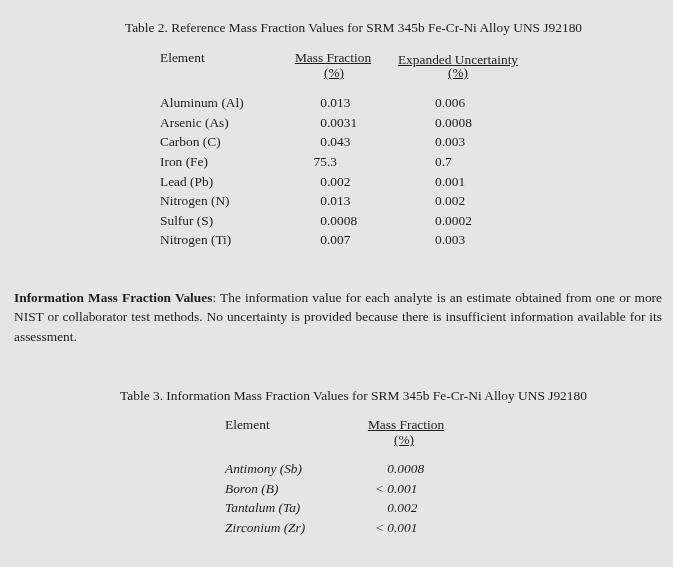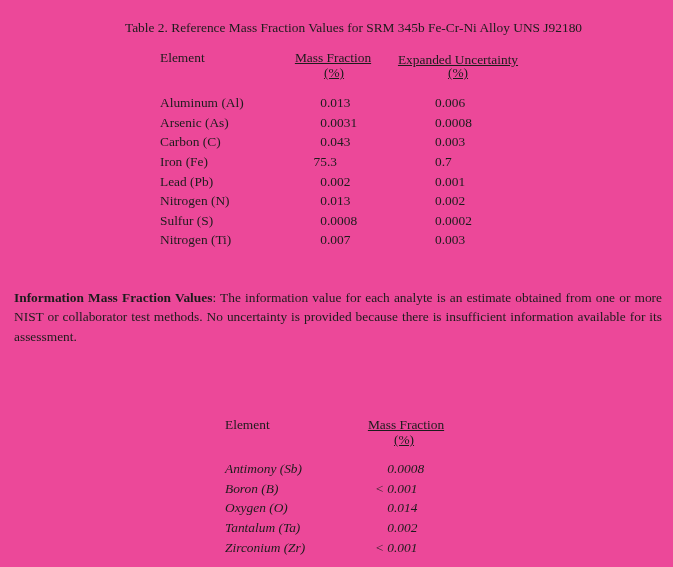--- a/index.html
+++ b/index.html
@@ -1,19 +1,19 @@
 <!DOCTYPE html>
 <html><head>
 <meta charset="utf-8">
 <style>
   html,body { margin:0; padding:0; background:#ffffff; }
   .page {
     position:relative;
     width:673px; height:567px;
-    background:#ec4899;
+    background:#e5e5e5;
     font-family:"Liberation Serif", serif;
     color:#1c1c1c;
     font-size:13.4px;
     overflow:hidden;
   }
   .abs { position:absolute; white-space:nowrap; }
   .table-title {
     position:absolute; left:0; width:673px;
     box-sizing:border-box; padding-left:34px;
     text-align:center; white-space:nowrap;
@@ -89,39 +89,36 @@
       </div>
       <div class="trow">
         <span class="cell el">Nitrogen (Ti)</span>
         <span class="cell mf"><span class="ip">0</span>.007</span>
         <span class="cell eu">0.003</span>
       </div>
     </div>
 
   <div class="para"><span class="b">Information Mass Fraction Values</span><span>:  The information value for each analyte is an estimate obtained from one or more NIST or collaborator test methods.  No uncertainty is provided because there is insufficient information available for its assessment.</span></div>
 
+  <div class="table-title" style="top:388px;">Table 3.  Information Mass Fraction Values for SRM 345b Fe-Cr-Ni Alloy UNS J92180</div>
 
   <span class="abs" style="left:225px; top:417px;">Element</span>
   <span class="abs ctr" style="left:406px; top:417px;">Mass Fraction</span>
   <span class="abs ctr" style="left:404px; top:432px;">(%)</span>
 
   <div class="tbody" id="t3-body" style="top:459px;font-style:italic;">
       <div class="trow">
         <span class="cell el">Antimony (Sb)</span>
         <span class="cell mf"><span class="ip">0</span>.0008</span>
       </div>
       <div class="trow">
         <span class="cell el">Boron (B)</span>
         <span class="cell mf"><span class="ip">&lt; 0</span>.001</span>
       </div>
       <div class="trow">
-        <span class="cell el">Oxygen (O)</span>
-        <span class="cell mf"><span class="ip">0</span>.014</span>
-      </div>
-      <div class="trow">
         <span class="cell el">Tantalum (Ta)</span>
         <span class="cell mf"><span class="ip">0</span>.002</span>
       </div>
       <div class="trow">
         <span class="cell el">Zirconium (Zr)</span>
         <span class="cell mf"><span class="ip">&lt; 0</span>.001</span>
       </div>
     </div>
 
 </div>

